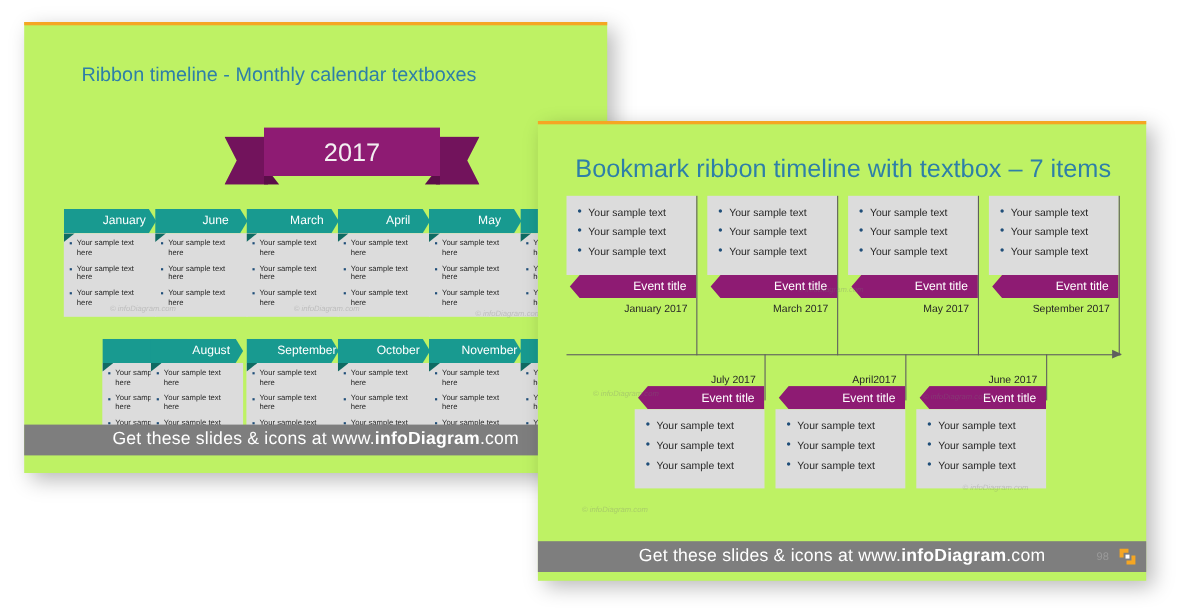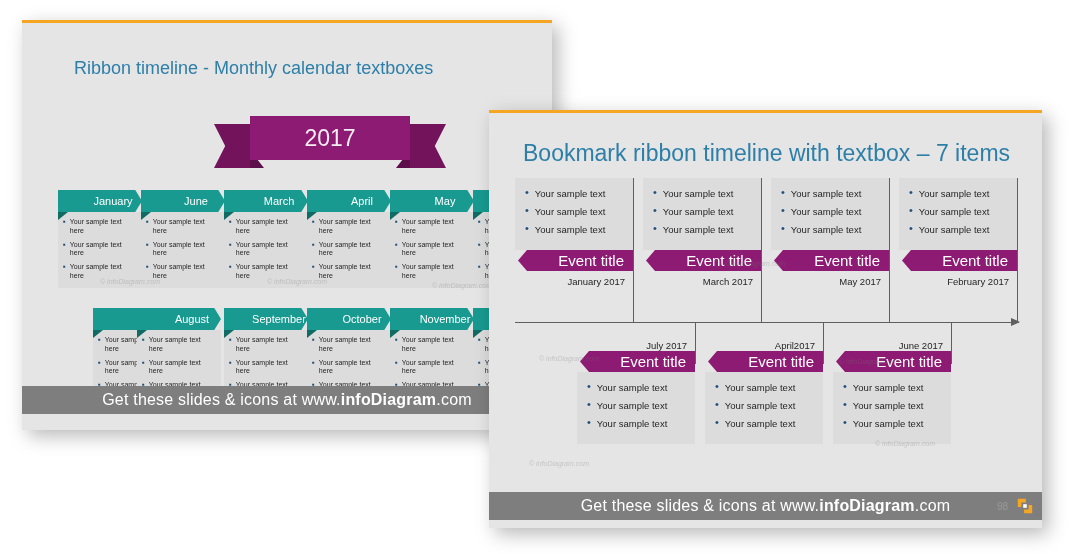--- a/index.html
+++ b/index.html
@@ -8,21 +8,21 @@
     background:#ffffff;
     font-family:"Liberation Sans", sans-serif;
     overflow:hidden;
     position:relative;
   }
   .stage{position:absolute;inset:0;}
 
   
   .slide{
     position:absolute;
-    background:#e5e5e5;
+    background:#bef264;
     box-shadow: 6px 6px 18px rgba(0,0,0,.28);
   }
   .slide .topbar{
     position:absolute;left:0;top:0;height:3px;width:100%;
     background:#F5A623;
   }
   .slide .title{
     position:absolute;
     color:#2E7FA8;
     font-weight:400;
@@ -44,21 +44,21 @@
   .logo{
     position:absolute;right:8px;top:50%;transform:translateY(-50%);
     width:18px;height:18px;
   }
 
   
   #slide1{left:22px;top:20px;width:530px;height:410px;z-index:1;}
   #slide1 .title{left:52px;top:38px;font-size:18px;}
 
   
-  .banner{position:absolute;left:192px;top:96px;width:232px;height:52px;}
+  .banner{position:absolute;left:182px;top:96px;width:232px;height:52px;}
   .banner .tail{
     position:absolute;top:8px;width:40px;height:44px;background:#72135C;
   }
   .banner .tail.l{left:0;clip-path:polygon(0 0,100% 0,100% 100%,0 100%,28% 50%);}
   .banner .tail.r{right:0;clip-path:polygon(0 0,100% 0,72% 50%,100% 100%,0 100%);}
   .banner .tail.l:after,.banner .tail.r:after{content:"";position:absolute;}
   .banner .fold-l{position:absolute;left:36px;top:34px;width:14px;height:18px;background:#5B0E49;clip-path:polygon(0 0,100% 100%,0 100%);}
   .banner .fold-r{position:absolute;right:36px;top:34px;width:14px;height:18px;background:#5B0E49;clip-path:polygon(100% 0,100% 100%,0 100%);}
   .banner .plate{
     position:absolute;left:36px;top:0;right:36px;height:44px;
@@ -100,21 +100,21 @@
   .bk .txtbox{
     background:#DCDCDC;padding:10px 8px 8px 10px;box-sizing:border-box;
   }
   .bk .txtbox .bi{
     display:flex;gap:6px;font-size:9.5px;color:#262626;margin-bottom:7px;
     align-items:flex-start;
   }
   .bk .txtbox .bi .dot{color:#1F4E79;font-size:11px;line-height:.9;}
   .ribbon{
     position:relative;height:21px;background:#8E1B73;color:#ffffff;
-    font-size:15px;display:flex;align-items:center;justify-content:flex-end;
+    font-size:11px;display:flex;align-items:center;justify-content:flex-end;
     padding-right:9px;box-sizing:border-box;
     clip-path:polygon(0 0,12px 0,3px 50%,12px 100%,0 100%,100% 100%,100% 0);
   }
   .datelbl{
     font-size:9.5px;color:#262626;text-align:right;padding:5px 8px 0 0;
     box-sizing:border-box;
   }
 
   
   .axis{position:absolute;}
@@ -462,21 +462,21 @@
               <span>Your sample text</span>
             </div>
             <div class="bi">
               <span class="dot">•</span>
               <span>Your sample text</span>
             </div>
           </div>
           <div class="ribbon">
             <span>Event title</span>
           </div>
-          <div class="datelbl">February 2017</div>
+          <div class="datelbl">September 2017</div>
         </div>
         <div class="tick" style="left: 528px; top: 68px; height: 145px;"></div>
       </div>
     <div id="bk-bottom">
         <div class="bk" style="left: 88px; top: 222px; width: 118px;">
           <div class="datelbl" style="padding-top: 8px;">July 2017</div>
           <div class="ribbon">
             <span>Event title</span>
           </div>
           <div class="txtbox">

